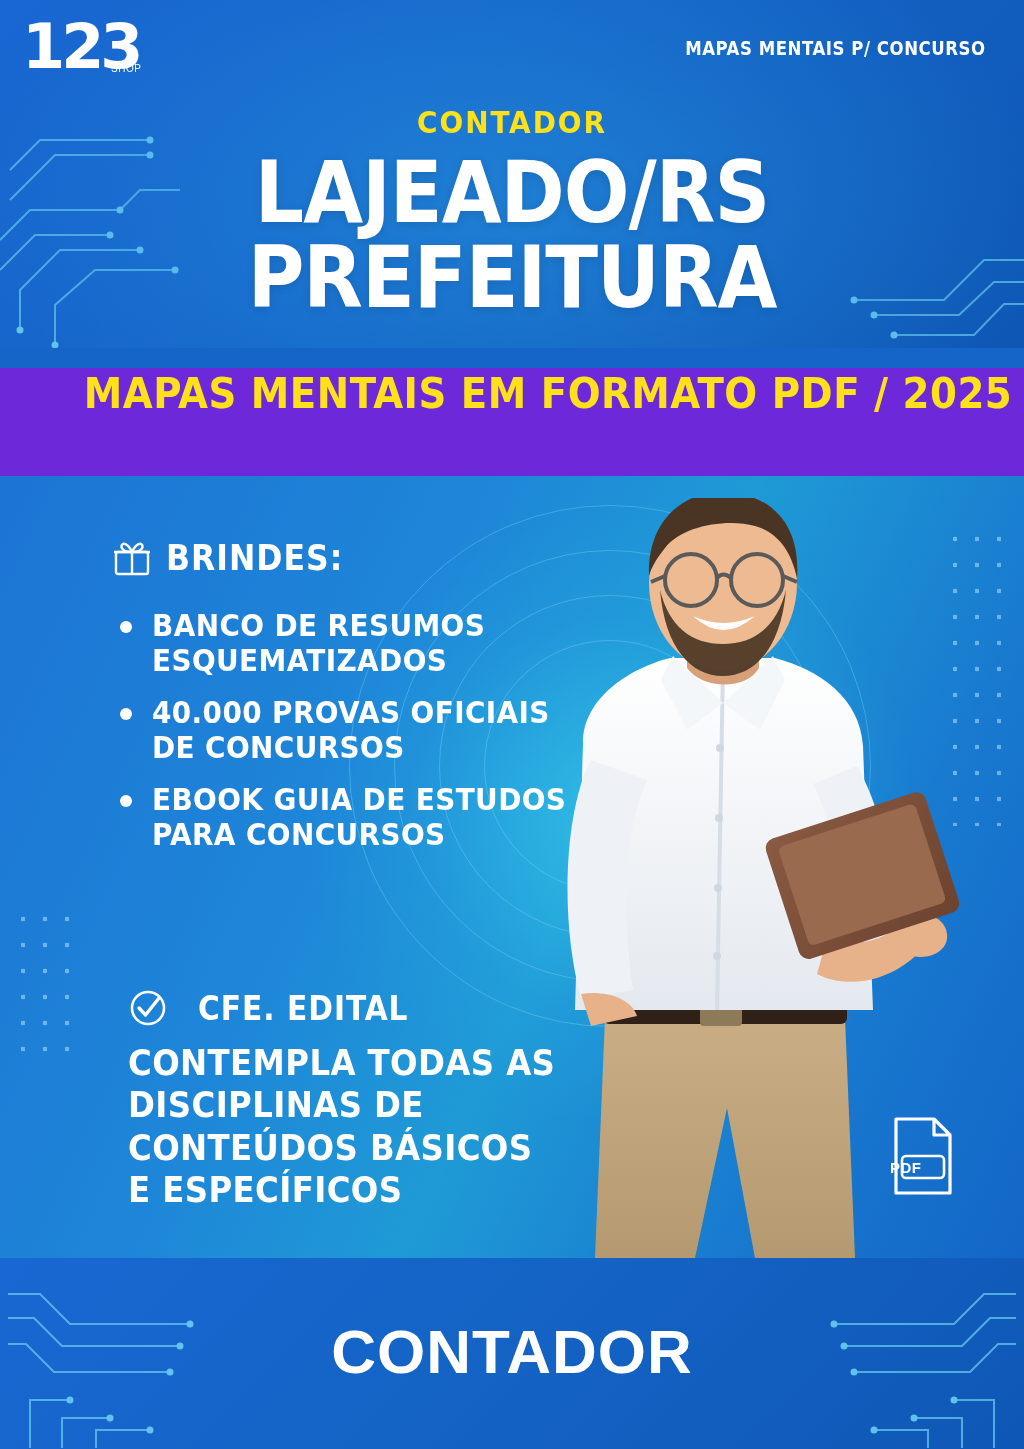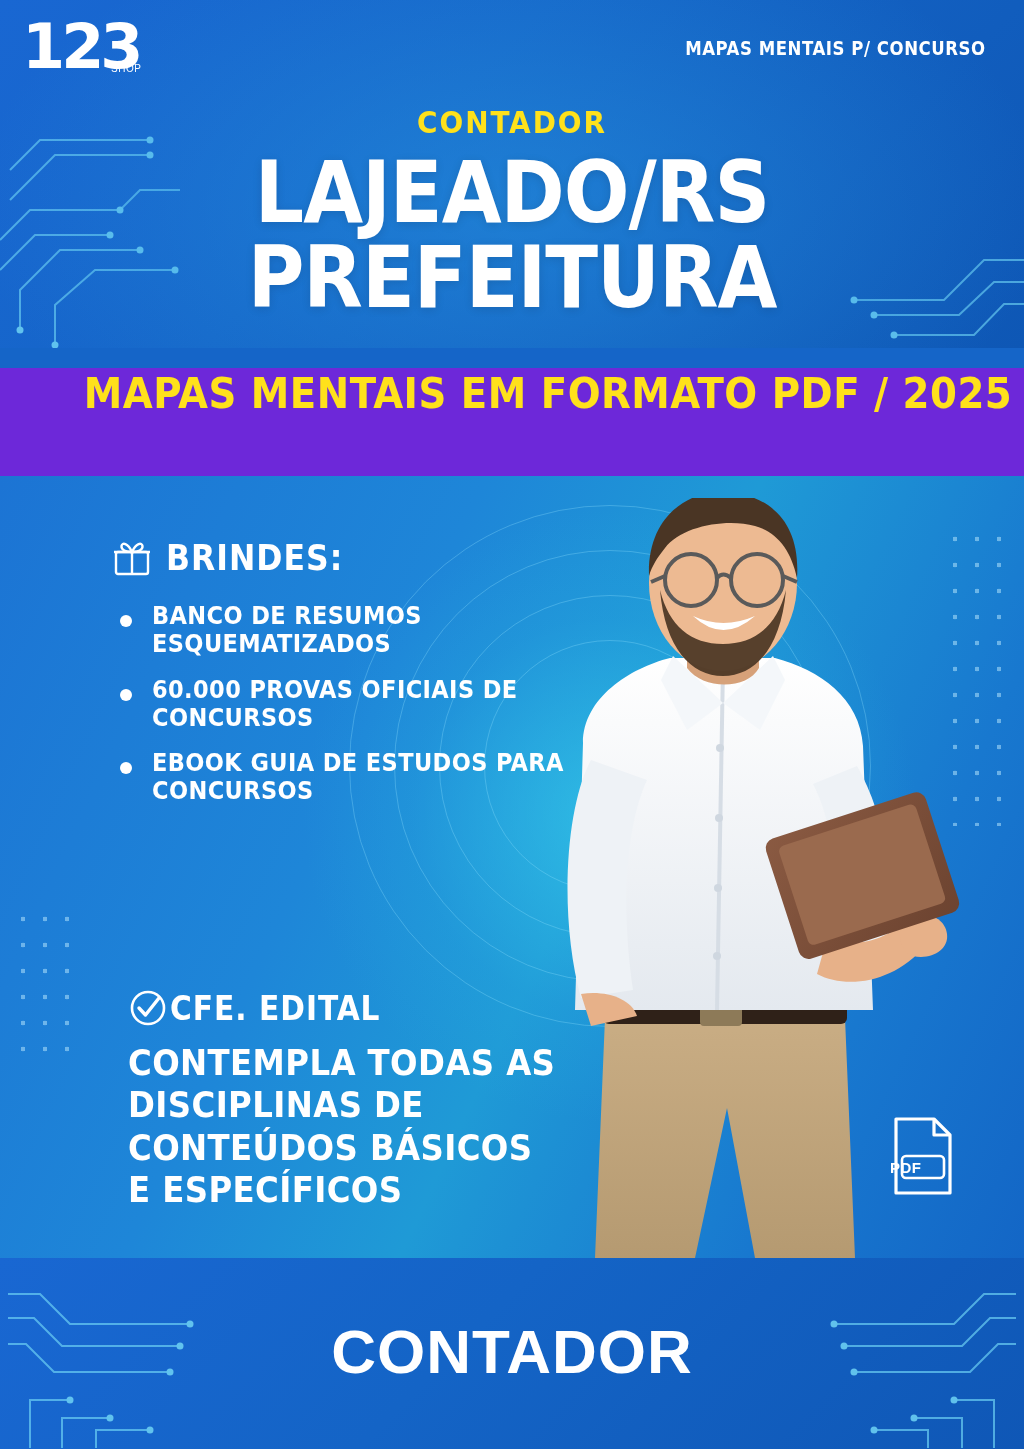--- a/index.html
+++ b/index.html
@@ -158,38 +158,38 @@
   .brindes {
     position: absolute;
     left: 112px; top: 62px;
     width: 470px;
     z-index: 4;
   }
   .brindes-head {
     display: flex;
     align-items: center;
     gap: 14px;
-    margin-bottom: 24px;
+    margin-bottom: 30px;
   }
   .gift-icon { width: 40px; height: 40px; display:block; }
   .brindes-head .brindes-label {
     color: #ffffff;
     font-size: 35px;
     font-weight: 800;
     letter-spacing: 1px;
     font-family: "DejaVu Sans Condensed", "Liberation Sans", sans-serif;
   }
   ul.brindes-list {
     list-style: none;
     margin: 0; padding: 0;
   }
   ul.brindes-list li {
     position: relative;
     color: #ffffff;
-    font-size: 25px;
+    font-size: 31px;
     font-weight: 700;
     line-height: 1.13;
     letter-spacing: .4px;
     margin-bottom: 17px;
     padding-left: 40px;
     font-family: "DejaVu Sans Condensed", "Liberation Sans", sans-serif;
   }
   ul.brindes-list li::before {
     content: "";
     position: absolute;
@@ -202,21 +202,21 @@
   
   .edital {
     position: absolute;
     left: 128px; top: 512px;
     width: 430px;
     z-index: 4;
   }
   .edital-head {
     display: flex;
     align-items: center;
-    gap: 2px;
+    gap: 30px;
     margin-bottom: 14px;
   }
   .check-icon { width: 40px; height: 40px; display:block; }
   .edital-head .edital-label {
     color: #ffffff;
     font-size: 33px;
     font-weight: 800;
     letter-spacing: 1px;
     font-family: "DejaVu Sans Condensed", "Liberation Sans", sans-serif;
   }
@@ -363,21 +363,21 @@
             <path d="M2 14 h36"></path>
             <path d="M20 14 v22"></path>
             <path d="M20 14 C14 14 9 12 9.5 8 C10 4 16 5 20 14 Z"></path>
             <path d="M20 14 C26 14 31 12 30.5 8 C30 4 24 5 20 14 Z"></path>
           </g>
         </svg>
         <span class="brindes-label">BRINDES:</span>
       </div>
       <ul class="brindes-list">
         <li>BANCO DE RESUMOS ESQUEMATIZADOS</li>
-        <li>60.000 PROVAS OFICIAIS DE CONCURSOS</li>
+        <li>40.000 PROVAS OFICIAIS DE CONCURSOS</li>
         <li>EBOOK GUIA DE ESTUDOS PARA CONCURSOS</li>
       </ul>
     </div>
 
     <div class="edital">
       <div class="edital-head">
         <svg class="check-icon" viewBox="0 0 40 40">
           <circle cx="20" cy="20" r="16" fill="none" stroke="#ffffff" stroke-width="2.6"></circle>
           <path d="M11 20 L17.5 27 L31 10" fill="none" stroke="#ffffff" stroke-width="3.4" stroke-linecap="round" stroke-linejoin="round"></path>
         </svg>

